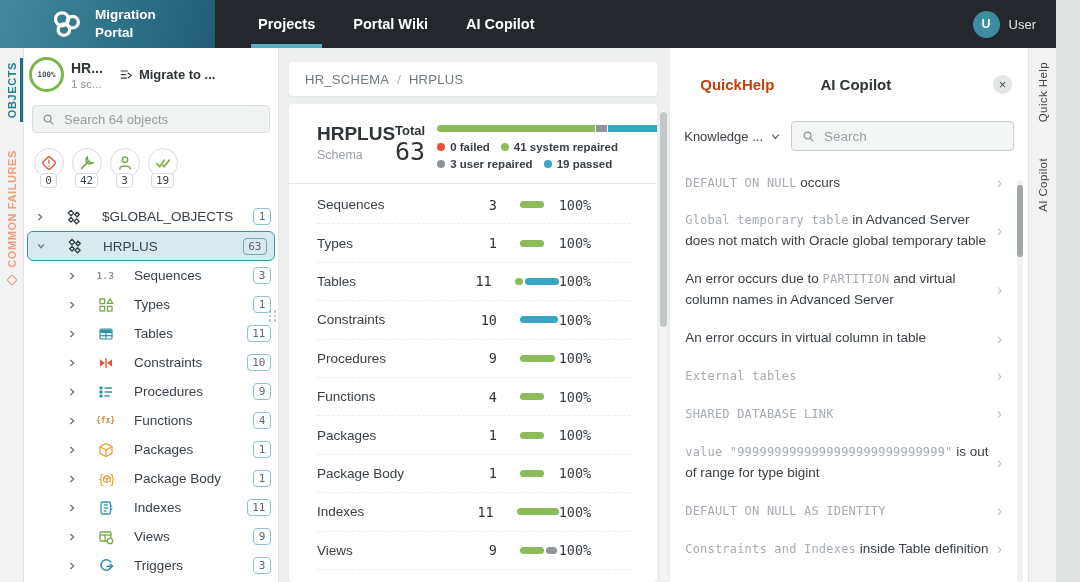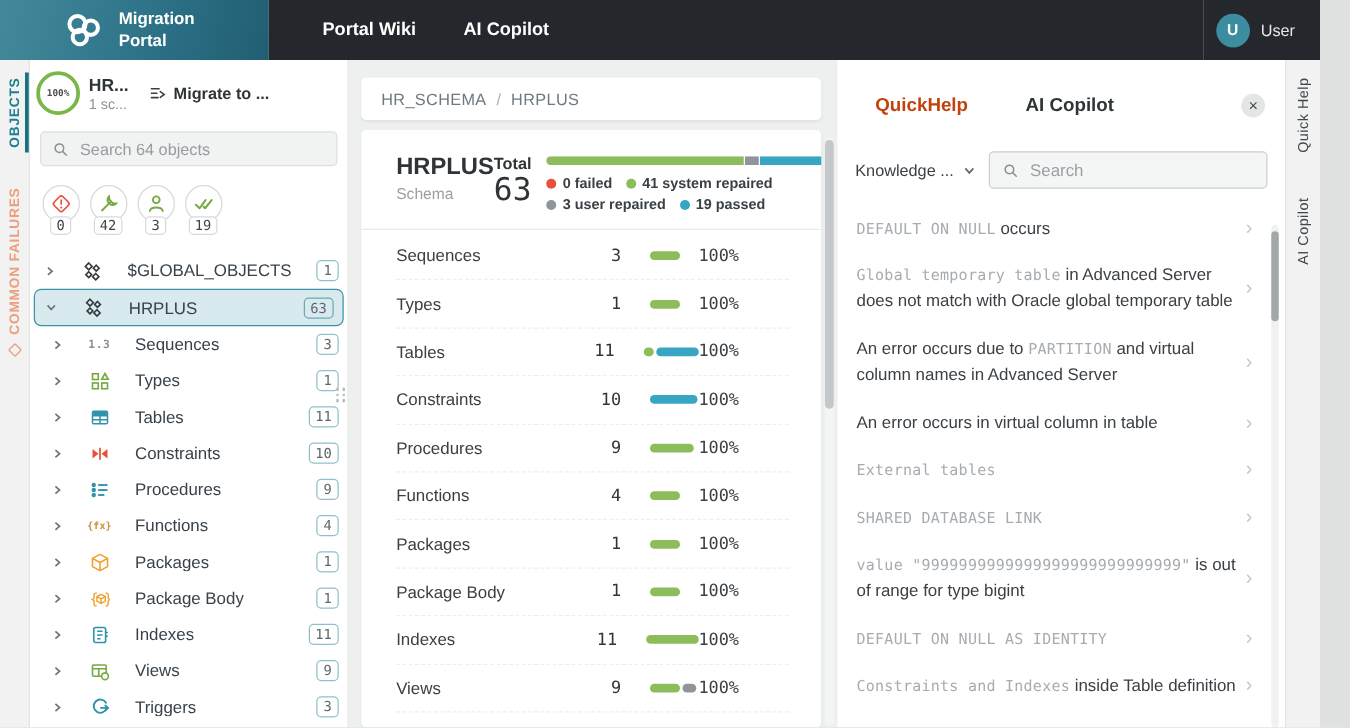--- a/index.html
+++ b/index.html
@@ -41,21 +41,21 @@
   .search-box svg{width:13px;height:13px;flex:0 0 13px;}
   .search-box input{border:none;outline:none;background:transparent;flex:1;min-width:0;font-family:inherit;font-size:13px;color:#3a4045;}
   .search-box input::placeholder{color:#969da1;}
   .status-summary{display:flex;gap:3px;padding:11px 4px 6px 7px;}
   .chip{display:flex;flex-direction:column;align-items:center;width:35px;cursor:pointer;}
   .chip-circle{width:30px;height:30px;border-radius:50%;border:1px solid #d7dadb;background:#fff;display:flex;align-items:center;justify-content:center;}
   .chip-circle svg{width:18px;height:18px;}
   .chip-count{margin-top:-5px;background:#fff;border:1px solid #d7dadb;border-radius:4px;font-family:"DejaVu Sans Mono",monospace;font-size:11px;color:#3f474c;padding:0 4px;min-width:15px;text-align:center;}
   .tree{flex:1;overflow:hidden;padding-top:8px;}
   .tree-row{display:flex;align-items:center;height:29px;padding:0 7px 0 11px;gap:20px;font-size:13.5px;color:#39424a;cursor:pointer;}
-  .tree-row.lvl1{padding-left:17px;}
+  .tree-row.lvl1{padding-left:43px;}
   .caret{flex:0 0 10px;display:flex;color:#6b757b;}
   .caret svg{width:10px;height:10px;}
   .caret.open svg{transform:rotate(90deg);}
   .tree-icon{flex:0 0 17px;width:17px;height:17px;display:flex;align-items:center;justify-content:center;}
   .tree-icon svg{width:16px;height:16px;}
   .tree-label{white-space:nowrap;overflow:hidden;text-overflow:ellipsis;}
   .badge{margin-left:auto;border:1px solid #8fc0cb;color:#5d686e;border-radius:4px;font-family:"DejaVu Sans Mono",monospace;font-size:11px;padding:0 4.5px;line-height:15px;background:#fff;}
   .tree-row.selected{background:#d8eaee;border:1.5px solid #3d93a6;border-radius:6px;margin:0 3px;padding-left:8px;height:30px;}
   .tree-row.selected .badge{background:transparent;border-color:#6aa9b8;}
   .seq-ic{font-family:"DejaVu Sans Mono",monospace;font-weight:700;font-size:9px;color:#8a9196;letter-spacing:.5px;}
@@ -134,20 +134,21 @@
           <circle cx="17.5" cy="10.5" r="4.6"></circle>
           <circle cx="10.5" cy="16.5" r="4.6"></circle>
         </g>
       </svg>
       <div class="brand-title">
         <div>Migration</div>
         <div>Portal</div>
       </div>
     </div>
     <div class="nav">
+        <div class="nav-tab active">Projects</div>
         <div class="nav-tab">Portal Wiki</div>
         <div class="nav-tab">AI Copilot</div>
       </div>
     <div class="user-area">
       <div class="avatar">U</div>
       <div class="user-label">User</div>
     </div>
   </div>
 
   <div class="body">

